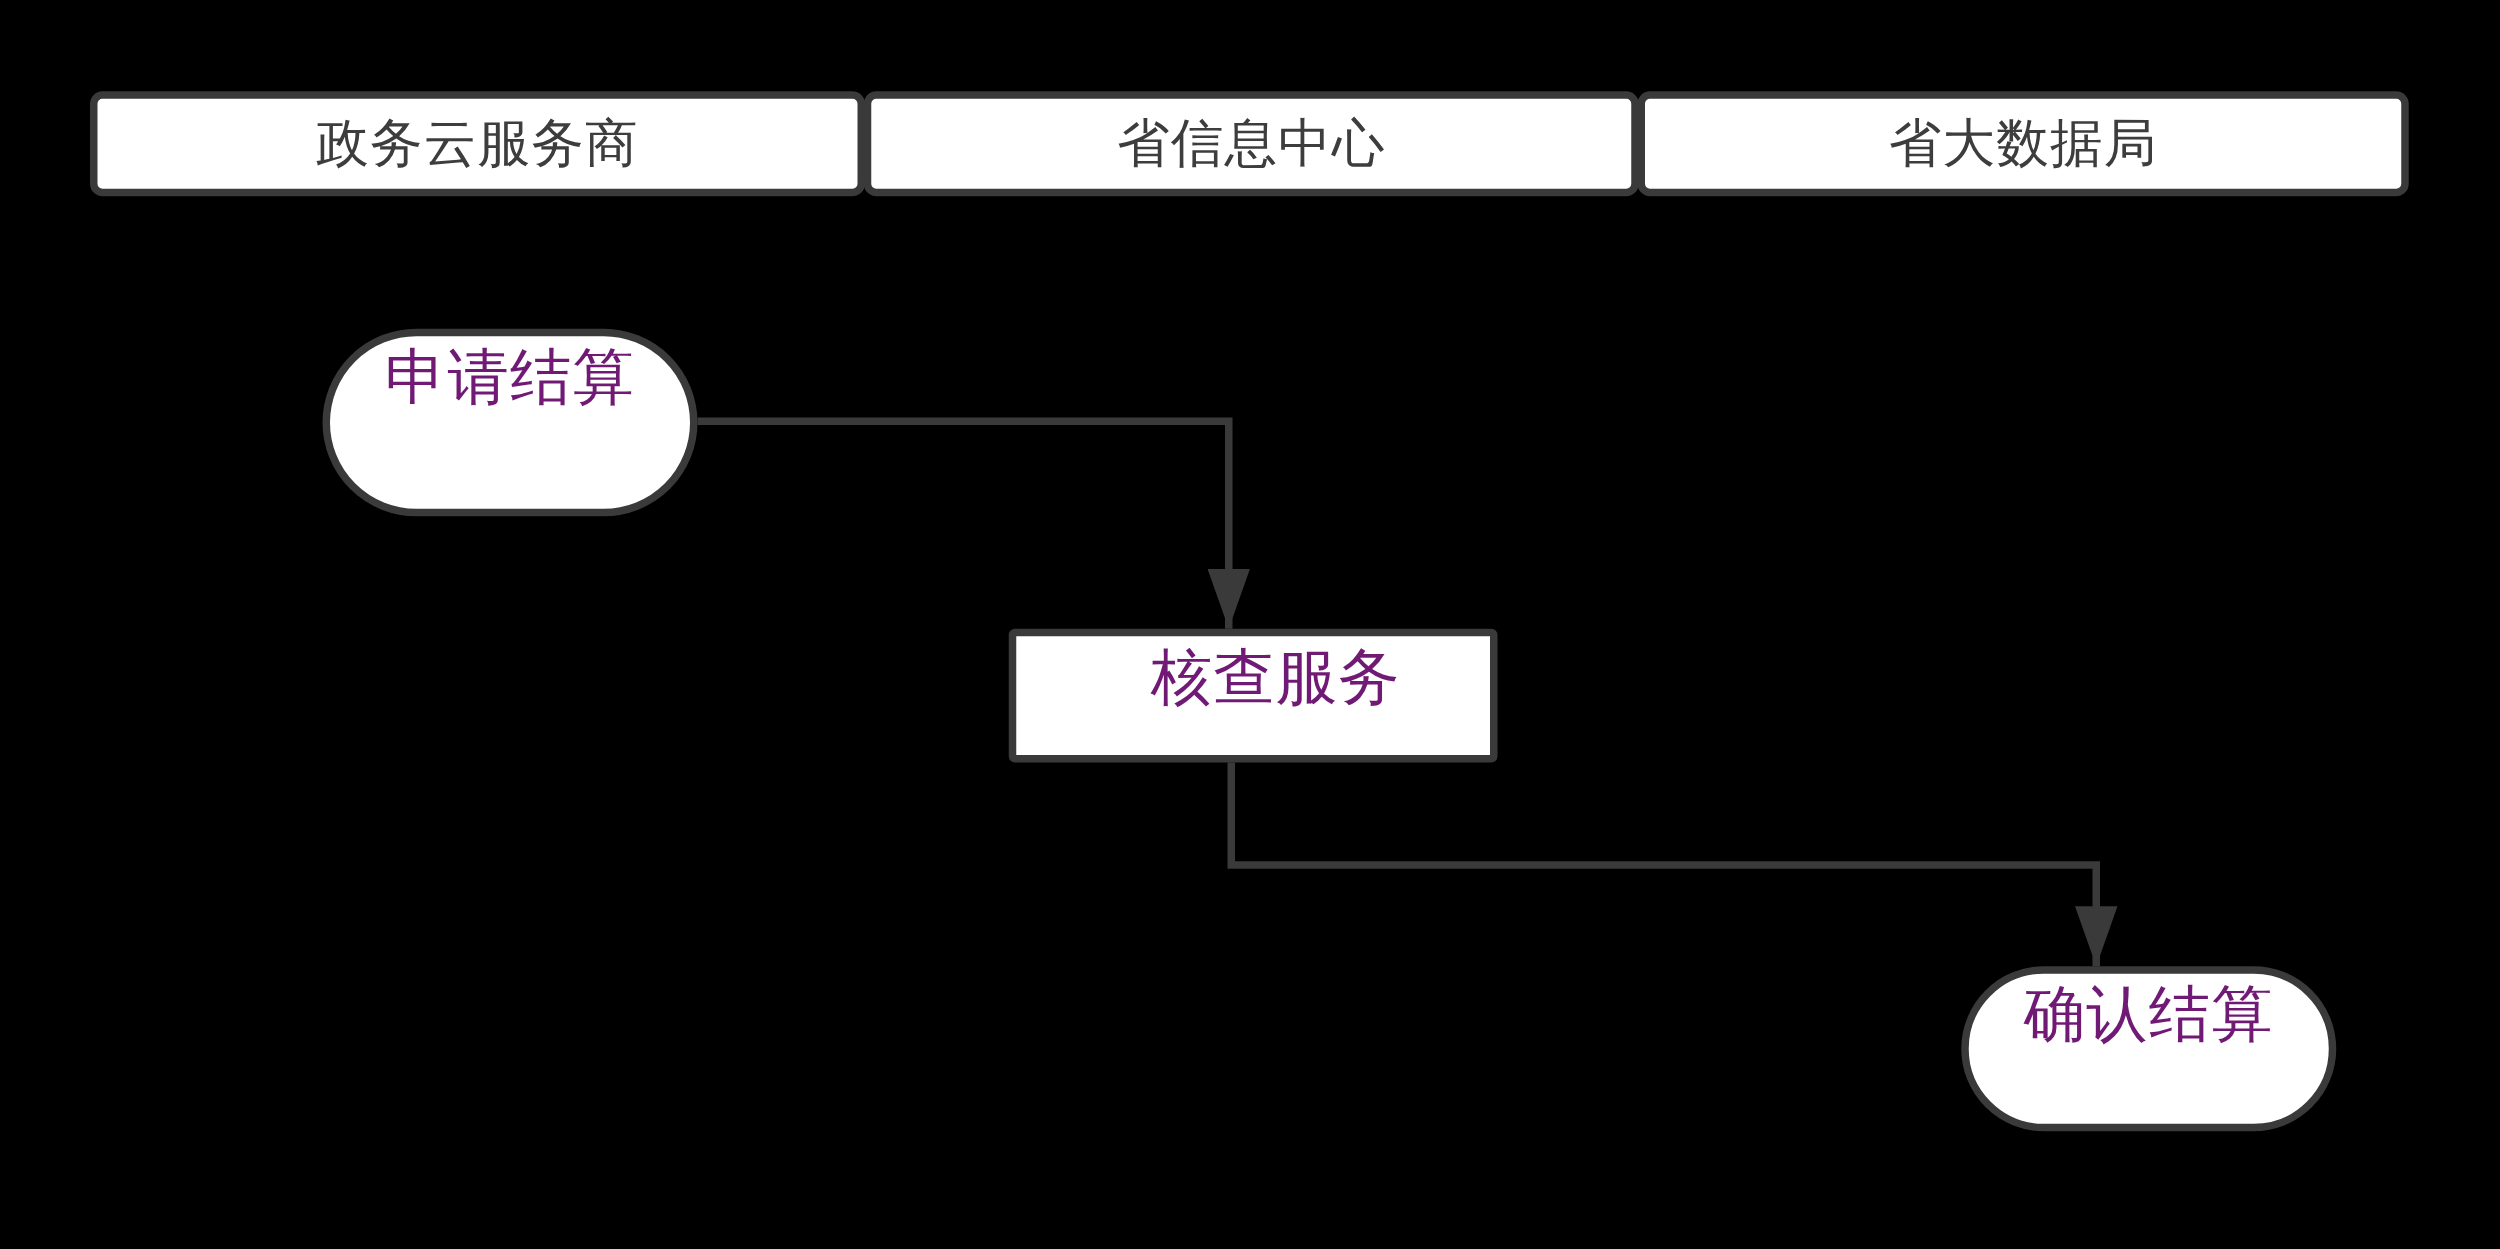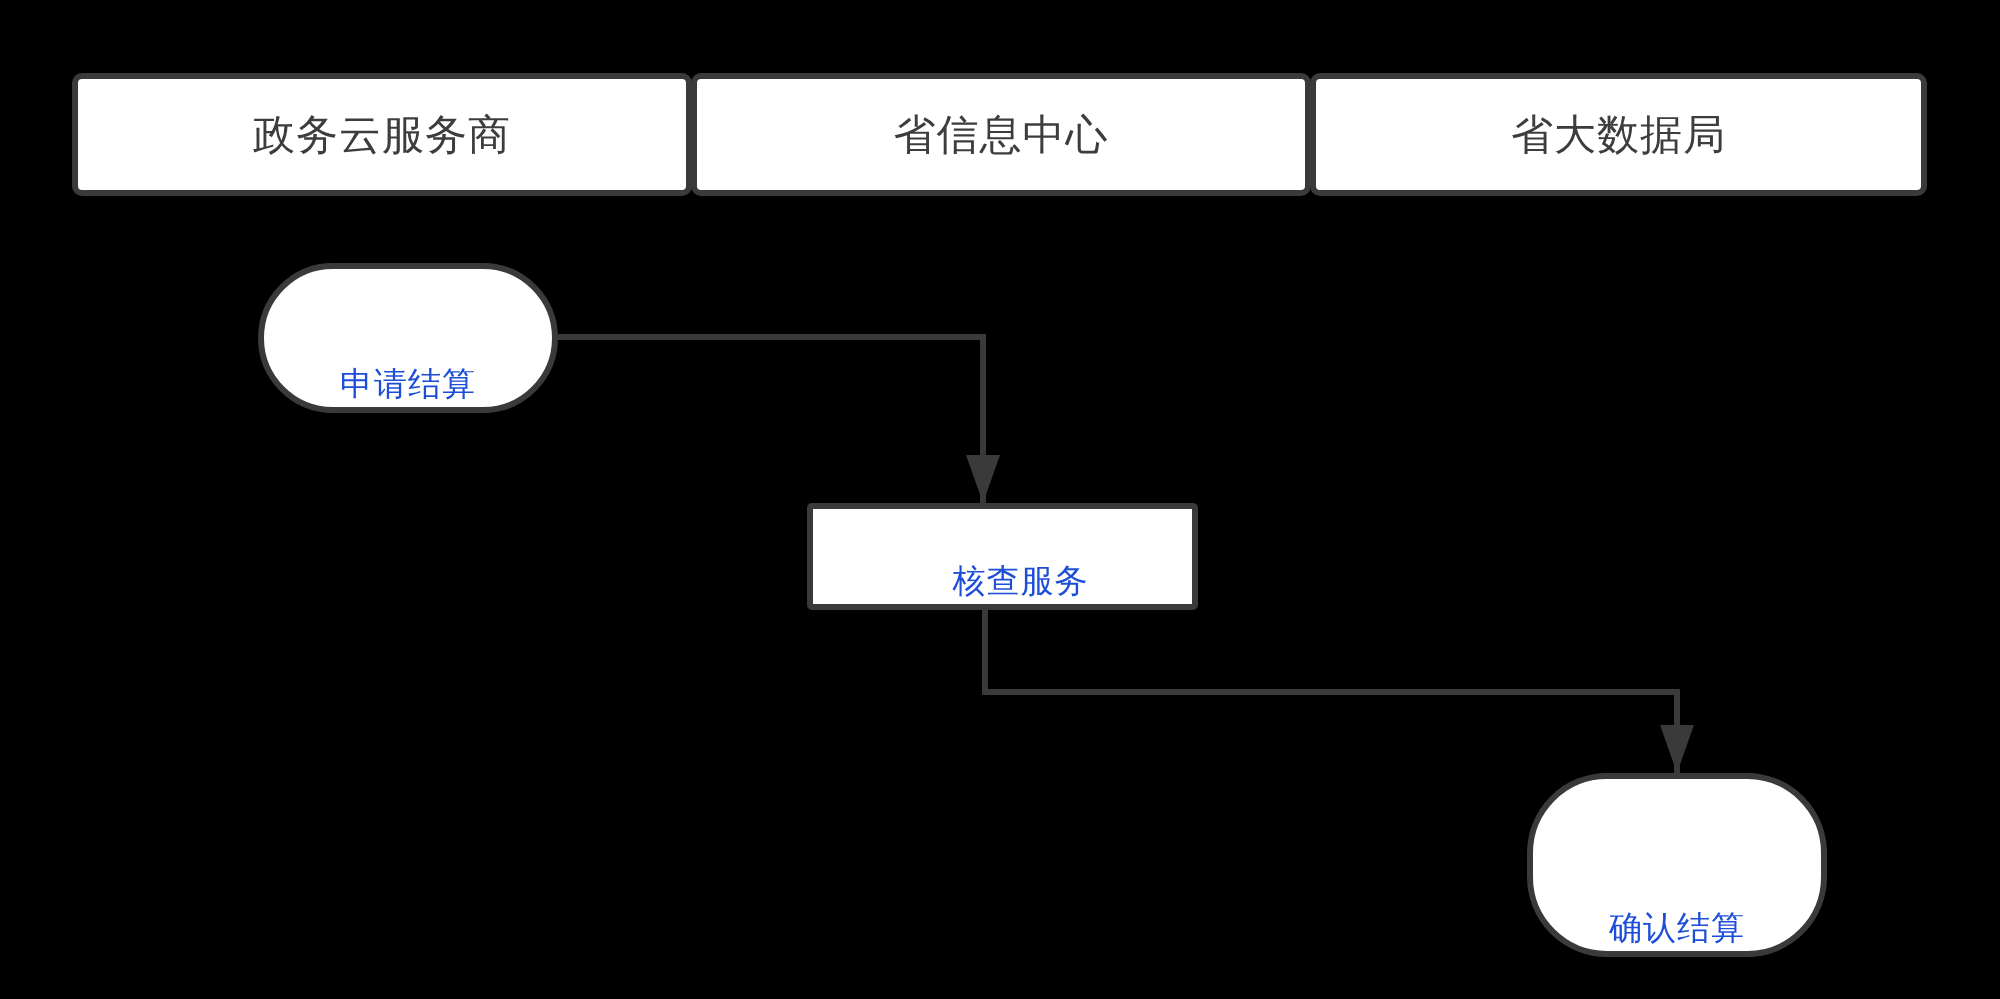--- a/index.html
+++ b/index.html
@@ -24,21 +24,21 @@
   }
   .edge {
     fill: none;
     stroke: #3a3a3a;
     stroke-width: 6;
     stroke-linejoin: miter;
   }
   .lane-header {
     position: absolute;
     top: 73px;
-    height: 123px;
+    height: 84px;
     background: #ffffff;
     border: 6px solid #3a3a3a;
     border-radius: 10px;
     box-sizing: border-box;
     display: flex;
     align-items: center;
     justify-content: center;
     font-size: 42px;
     color: #3d3d3d;
     letter-spacing: 1px;
@@ -46,32 +46,32 @@
   .lane-1 { left: 72px;   width: 620px; }
   .lane-2 { left: 691px;  width: 620px; }
   .lane-3 { left: 1310px; width: 617px; }
 
   .node {
     position: absolute;
     background: #ffffff;
     border: 6px solid #3a3a3a;
     box-sizing: border-box;
     display: flex;
-    align-items: flex-end;
+    align-items: flex-start;
     justify-content: center;
-    font-size: 33px;
-    color: #1d4ed8;
+    font-size: 49px;
+    color: #701a75;
     letter-spacing: 1px;
   }
   .node-pill { border-radius: 80px; }
   .node-rect { border-radius: 5px; padding-left: 36px; }
 
   .node-apply   { left: 258px;  top: 263px; width: 300px; height: 150px; }
   .node-verify  { left: 807px;  top: 503px; width: 391px; height: 107px; }
-  .node-confirm { left: 1527px; top: 773px; width: 300px; height: 184px; }
+  .node-confirm { left: 1569px; top: 773px; width: 300px; height: 132px; }
 </style>
 </head>
 <body>
 
 <div class="canvas">
 
   <svg class="edges" viewBox="0 0 2000 999" xmlns="http://www.w3.org/2000/svg">
     <defs>
       <marker id="arrowhead" markerUnits="userSpaceOnUse" markerWidth="48" markerHeight="34" viewBox="0 0 48 34" refX="48" refY="17" orient="auto">
         <path d="M0,0 L48,17 L0,34 Z" fill="#3a3a3a"></path>

